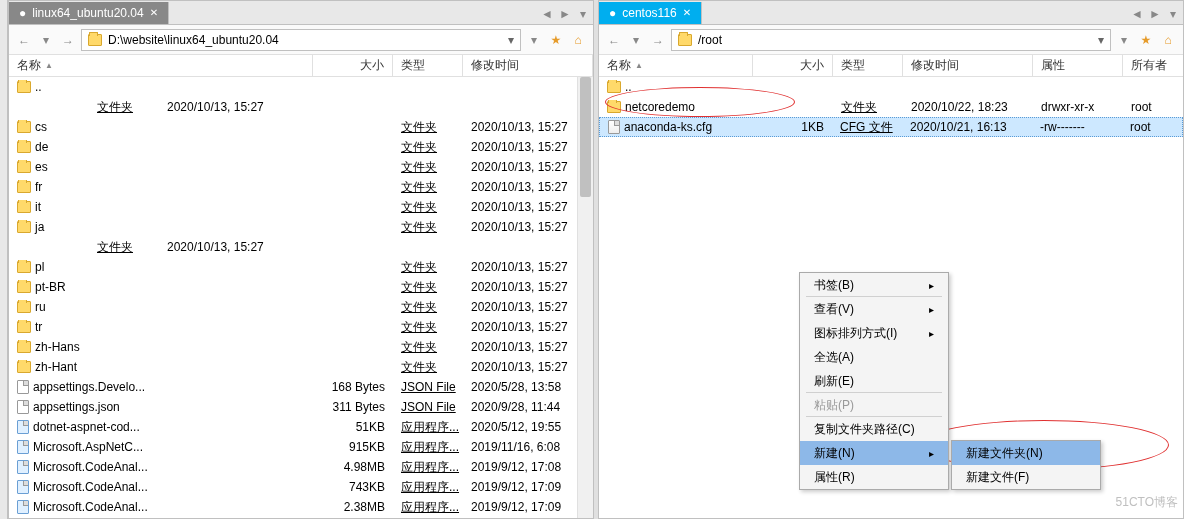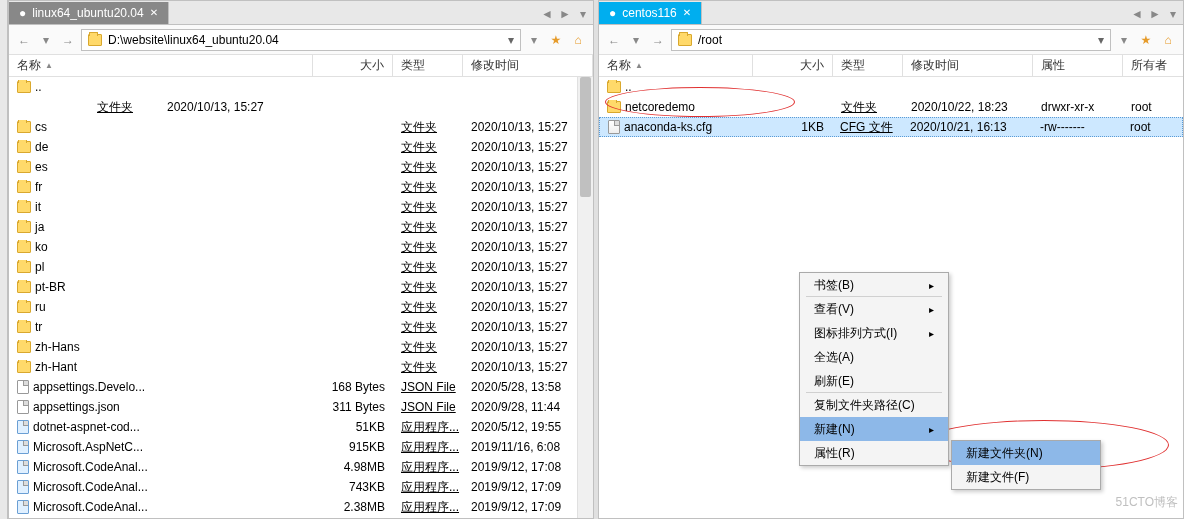--- a/index.html
+++ b/index.html
@@ -160,24 +160,20 @@
         <div class="row">
           <div class="cell name">
             <span class="ico-folder"></span>
             <span>ja</span>
           </div>
           <div class="cell size"></div>
           <div class="cell type">文件夹</div>
           <div class="cell date">2020/10/13, 15:27</div>
         </div>
         <div class="row">
-          <div class="cell name">
-            <span class="ico-folder"></span>
-            <span>ko</span>
-          </div>
           <div class="cell size"></div>
           <div class="cell type">文件夹</div>
           <div class="cell date">2020/10/13, 15:27</div>
         </div>
         <div class="row">
           <div class="cell name">
             <span class="ico-folder"></span>
             <span>pl</span>
           </div>
           <div class="cell size"></div>
@@ -385,20 +381,23 @@
         <div class="ctx-item">
             <span>图标排列方式(I)</span>
             <span class="arrow">▸</span>
           </div>
         <div class="ctx-item">
             <span>全选(A)</span>
           </div>
         <div class="ctx-item sep">
             <span>刷新(E)</span>
           </div>
+        <div class="ctx-item disabled sep">
+            <span>粘贴(P)</span>
+          </div>
         <div class="ctx-item">
             <span>复制文件夹路径(C)</span>
           </div>
         <div class="ctx-item highlight">
             <span>新建(N)</span>
             <span class="arrow">▸</span>
           </div>
         <div class="ctx-item">
             <span>属性(R)</span>
           </div>

